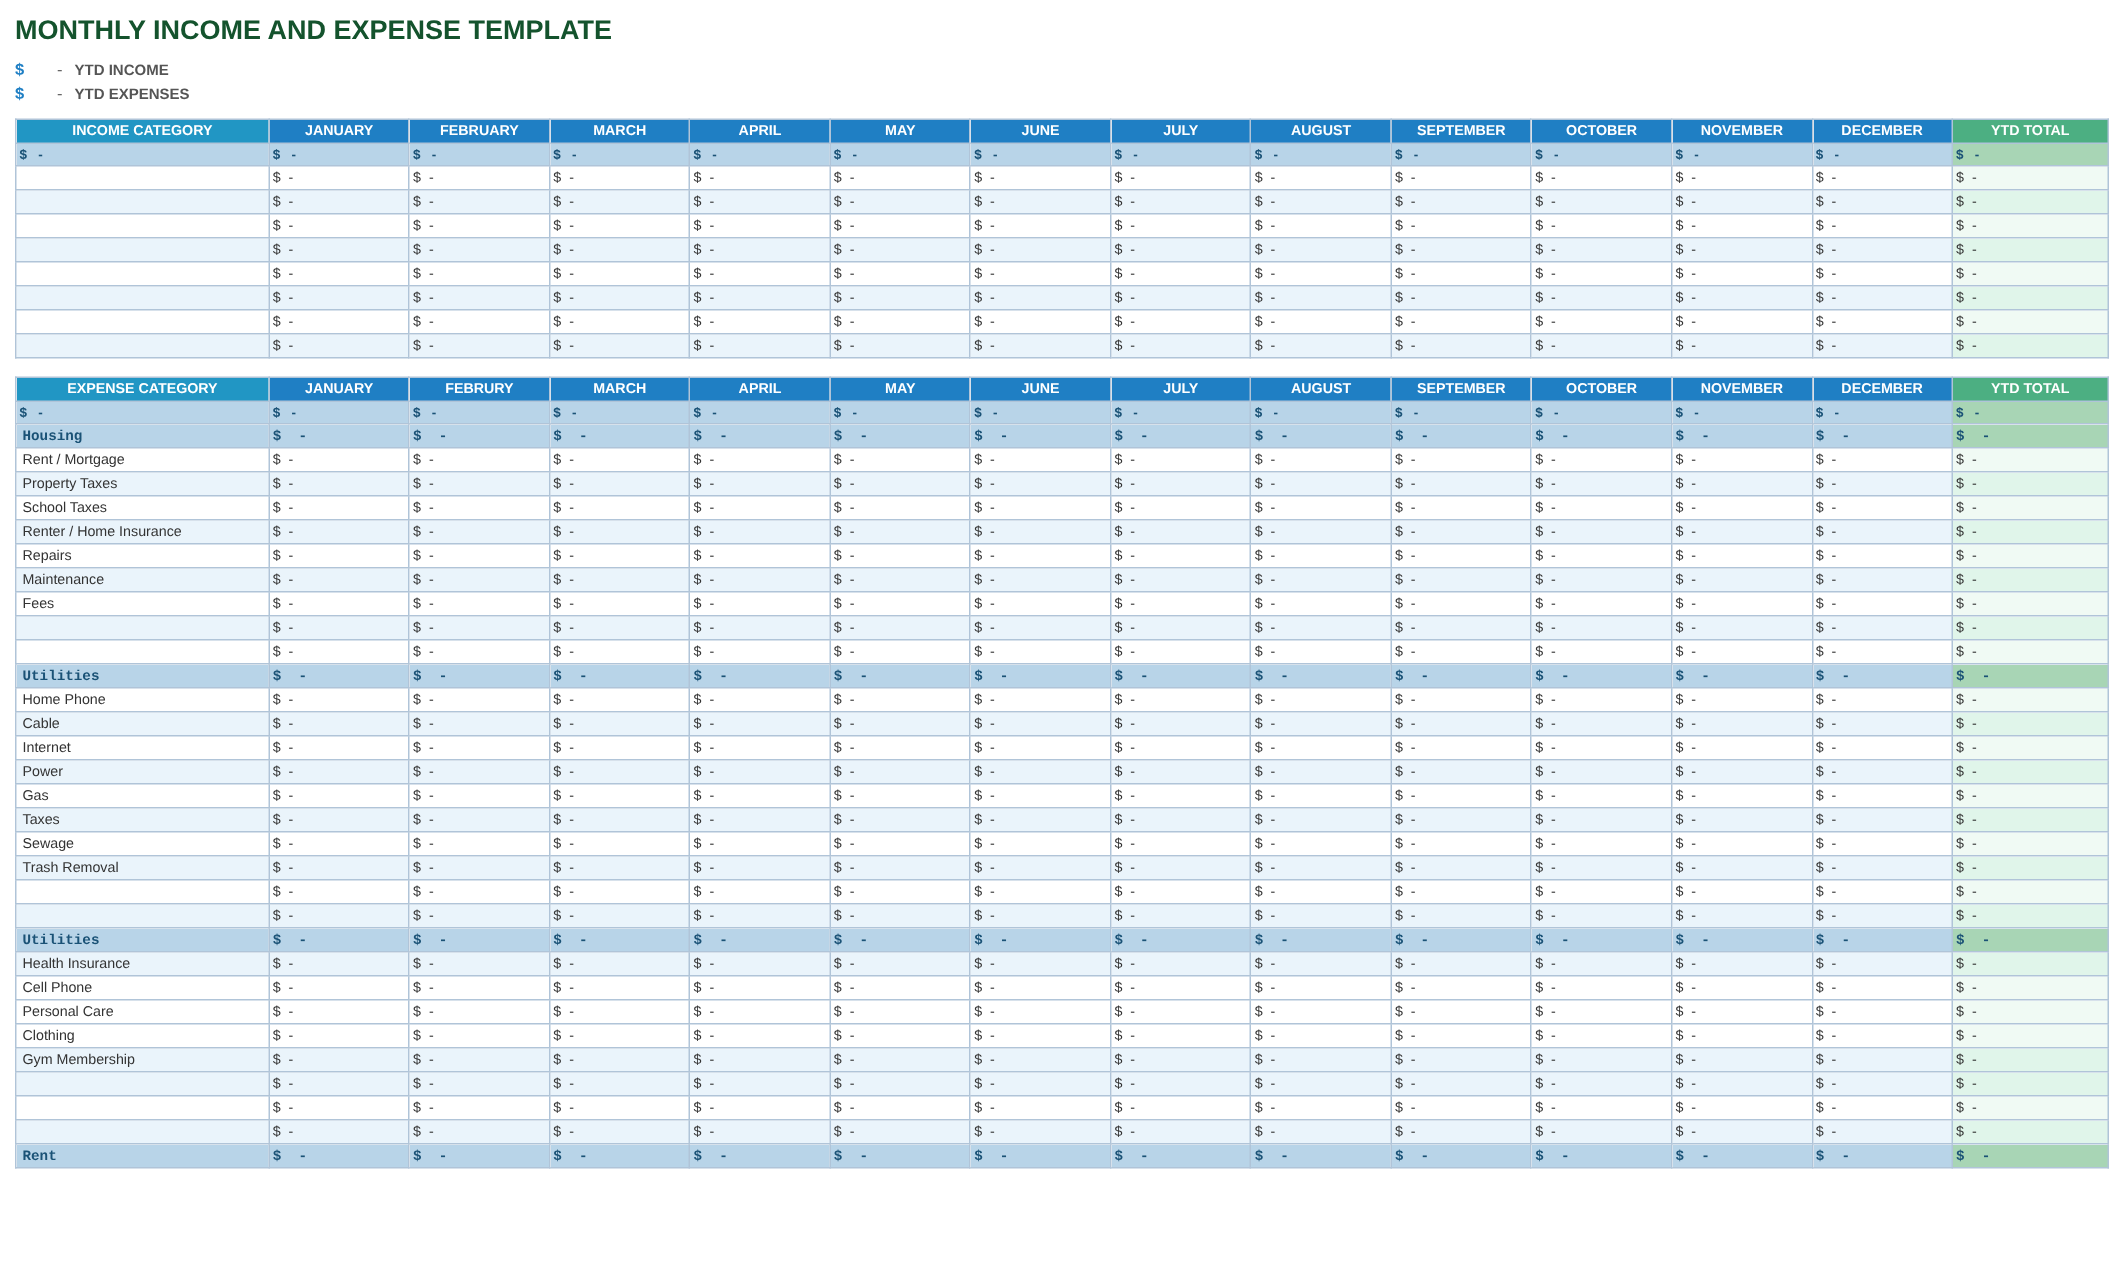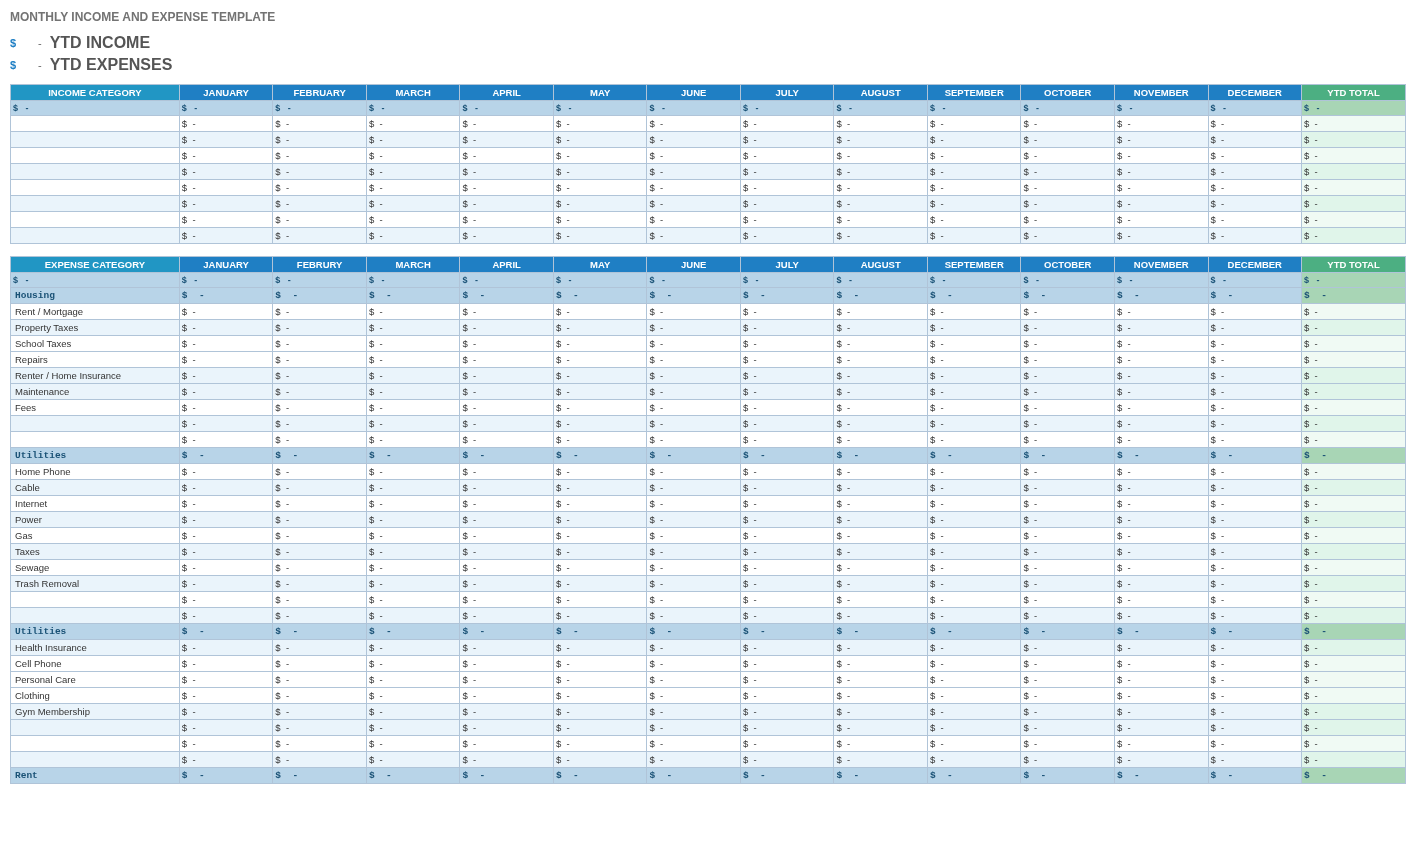--- a/index.html
+++ b/index.html
@@ -1,24 +1,24 @@
 <!DOCTYPE html>
 <html><head>
   <meta charset="utf-8">
   <style>
     * { margin: 0; padding: 0; box-sizing: border-box; }
     body { font-family: Arial, sans-serif; font-size: 11px; background: #fff; padding: 10px; overflow-x: auto; }
 
-    h1 { color: #737373; font-size: 12px; font-weight: bold; margin-bottom: 10px; text-transform: uppercase; }
+    h1 { color: #14532d; font-size: 18px; font-weight: bold; margin-bottom: 10px; text-transform: uppercase; }
 
     .summary { margin-bottom: 10px; }
     .summary-row { display: flex; align-items: center; gap: 8px; margin-bottom: 4px; font-size: 11px; }
     .summary-dollar { color: #1f7fc4; font-weight: bold; min-width: 20px; }
     .summary-dash { color: #666; }
-    .summary-label { color: #555; font-weight: bold; font-size: 16px; }
+    .summary-label { color: #555; font-weight: bold; font-size: 10px; }
 
     .spreadsheet { width: 100%; border-collapse: collapse; table-layout: fixed; }
 
     .spreadsheet th, .spreadsheet td {
       border: 1px solid #b0c4d8;
       padding: 2px 3px;
       text-align: center;
       font-size: 9.5px;
       white-space: nowrap;
       overflow: hidden;
@@ -395,38 +395,38 @@
           <td class="dollar-cell">$ &nbsp;-</td>
           <td class="dollar-cell">$ &nbsp;-</td>
           <td class="dollar-cell">$ &nbsp;-</td>
           <td class="dollar-cell">$ &nbsp;-</td>
           <td class="dollar-cell">$ &nbsp;-</td>
           <td class="dollar-cell">$ &nbsp;-</td>
           <td class="dollar-cell">$ &nbsp;-</td>
           <td class="dollar-cell">$ &nbsp;-</td>
           <td class="col-ytd dollar-cell">$ &nbsp;-</td>
         </tr>
+        <tr class="data-row alt">
+          <td class="col-category">Renter / Home Insurance</td>
+          <td class="dollar-cell">$ &nbsp;-</td>
+          <td class="dollar-cell">$ &nbsp;-</td>
+          <td class="dollar-cell">$ &nbsp;-</td>
+          <td class="dollar-cell">$ &nbsp;-</td>
+          <td class="dollar-cell">$ &nbsp;-</td>
+          <td class="dollar-cell">$ &nbsp;-</td>
+          <td class="dollar-cell">$ &nbsp;-</td>
+          <td class="dollar-cell">$ &nbsp;-</td>
+          <td class="dollar-cell">$ &nbsp;-</td>
+          <td class="dollar-cell">$ &nbsp;-</td>
+          <td class="dollar-cell">$ &nbsp;-</td>
+          <td class="dollar-cell">$ &nbsp;-</td>
+          <td class="col-ytd dollar-cell">$ &nbsp;-</td>
+        </tr>
         <tr class="data-row">
           <td class="col-category">Repairs</td>
-          <td class="dollar-cell">$ &nbsp;-</td>
-          <td class="dollar-cell">$ &nbsp;-</td>
-          <td class="dollar-cell">$ &nbsp;-</td>
-          <td class="dollar-cell">$ &nbsp;-</td>
-          <td class="dollar-cell">$ &nbsp;-</td>
-          <td class="dollar-cell">$ &nbsp;-</td>
-          <td class="dollar-cell">$ &nbsp;-</td>
-          <td class="dollar-cell">$ &nbsp;-</td>
-          <td class="dollar-cell">$ &nbsp;-</td>
-          <td class="dollar-cell">$ &nbsp;-</td>
-          <td class="dollar-cell">$ &nbsp;-</td>
-          <td class="dollar-cell">$ &nbsp;-</td>
-          <td class="col-ytd dollar-cell">$ &nbsp;-</td>
-        </tr>
-        <tr class="data-row alt">
-          <td class="col-category">Renter / Home Insurance</td>
           <td class="dollar-cell">$ &nbsp;-</td>
           <td class="dollar-cell">$ &nbsp;-</td>
           <td class="dollar-cell">$ &nbsp;-</td>
           <td class="dollar-cell">$ &nbsp;-</td>
           <td class="dollar-cell">$ &nbsp;-</td>
           <td class="dollar-cell">$ &nbsp;-</td>
           <td class="dollar-cell">$ &nbsp;-</td>
           <td class="dollar-cell">$ &nbsp;-</td>
           <td class="dollar-cell">$ &nbsp;-</td>
           <td class="dollar-cell">$ &nbsp;-</td>

